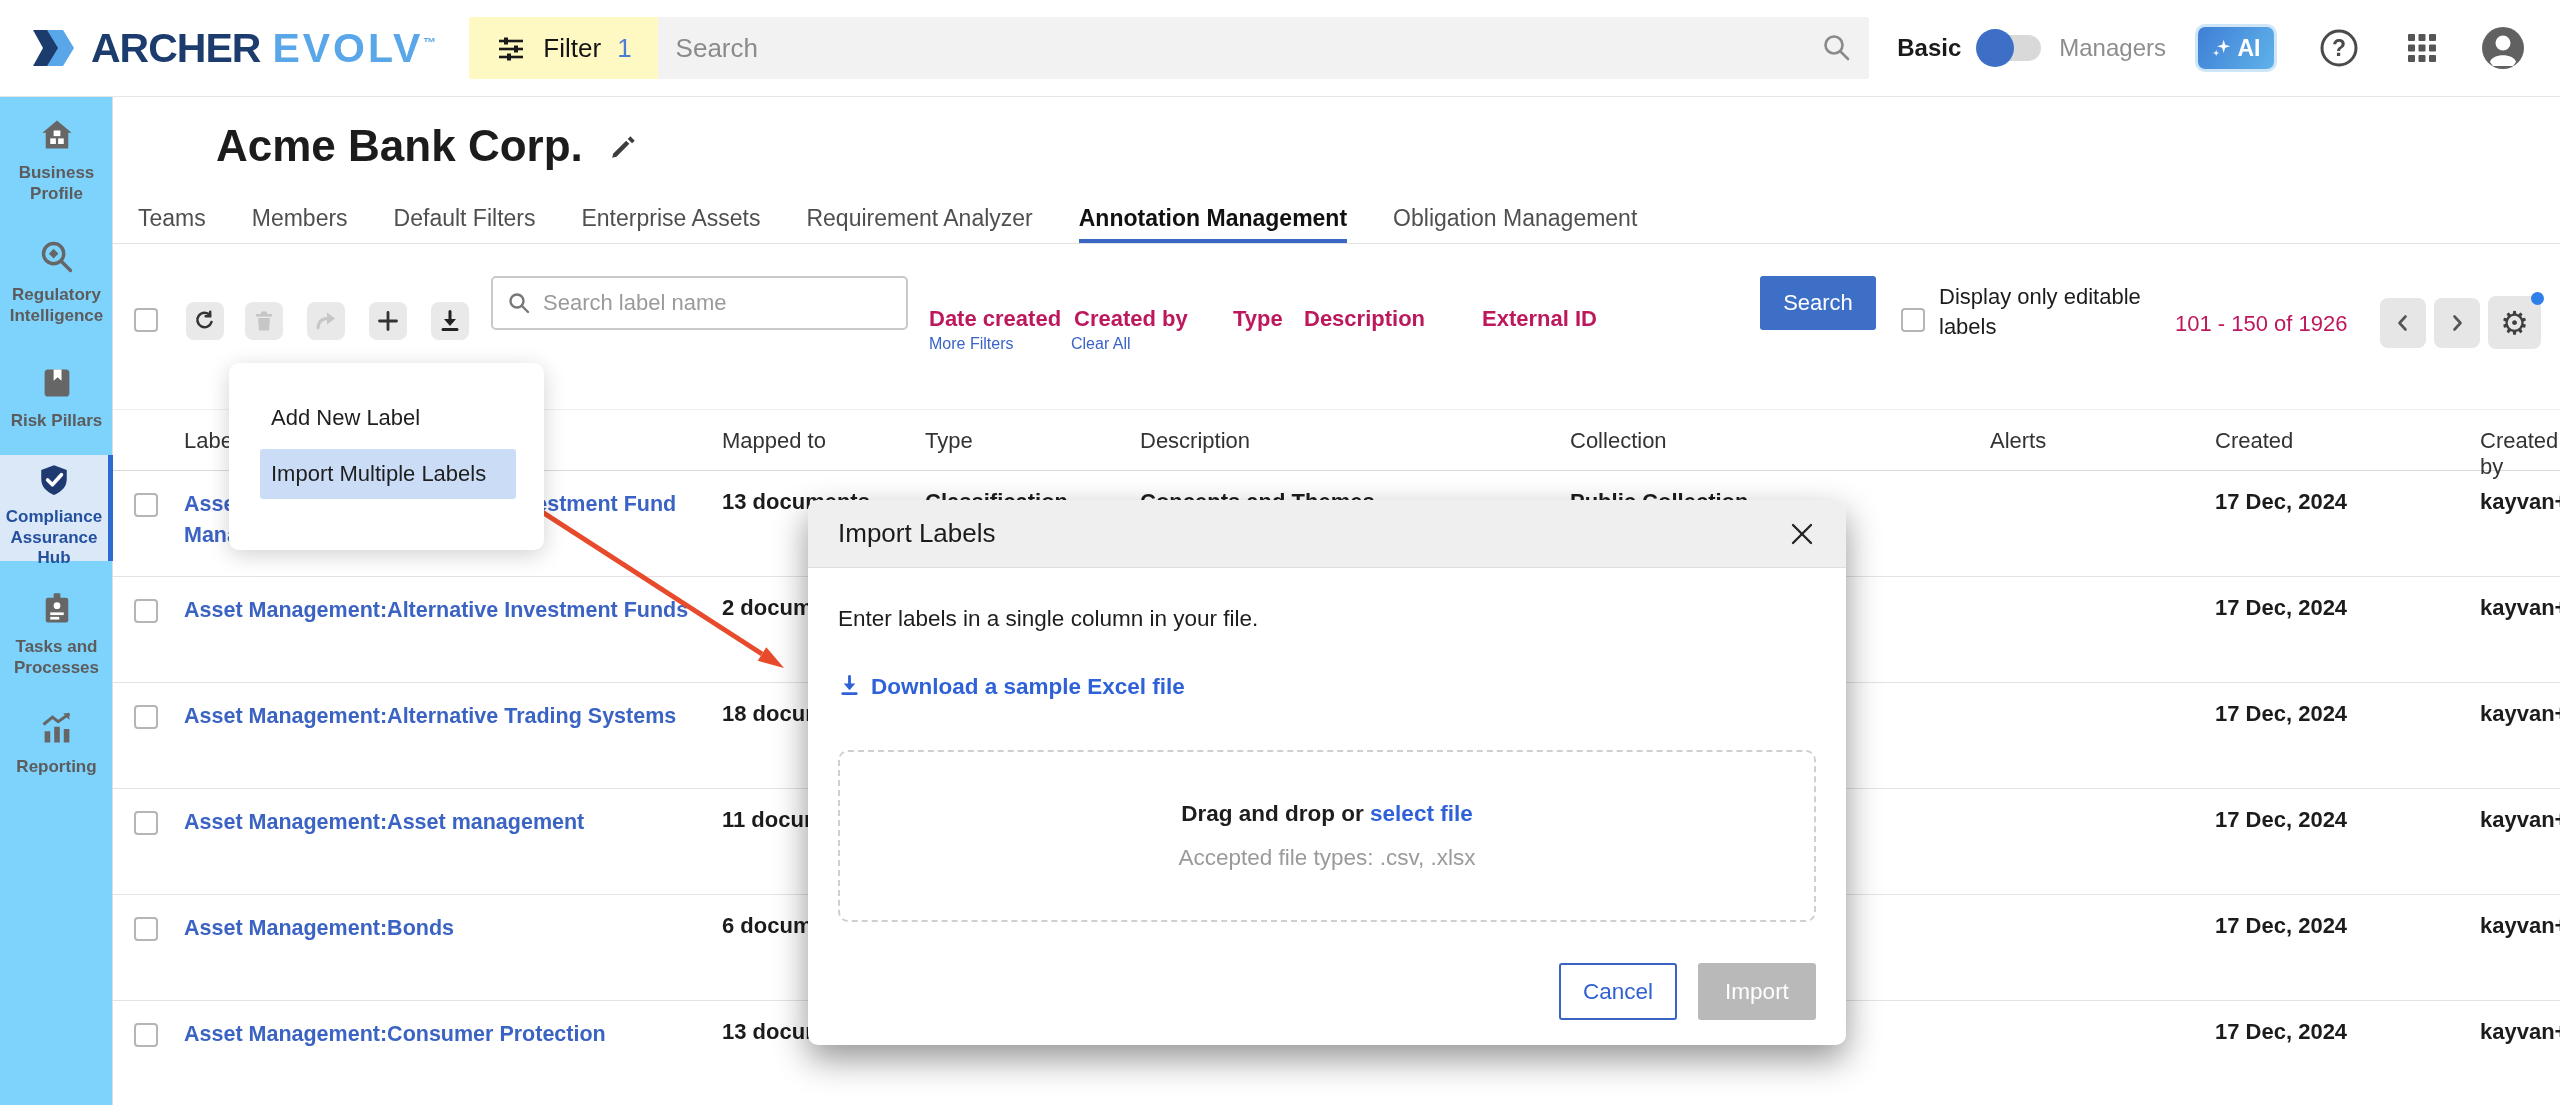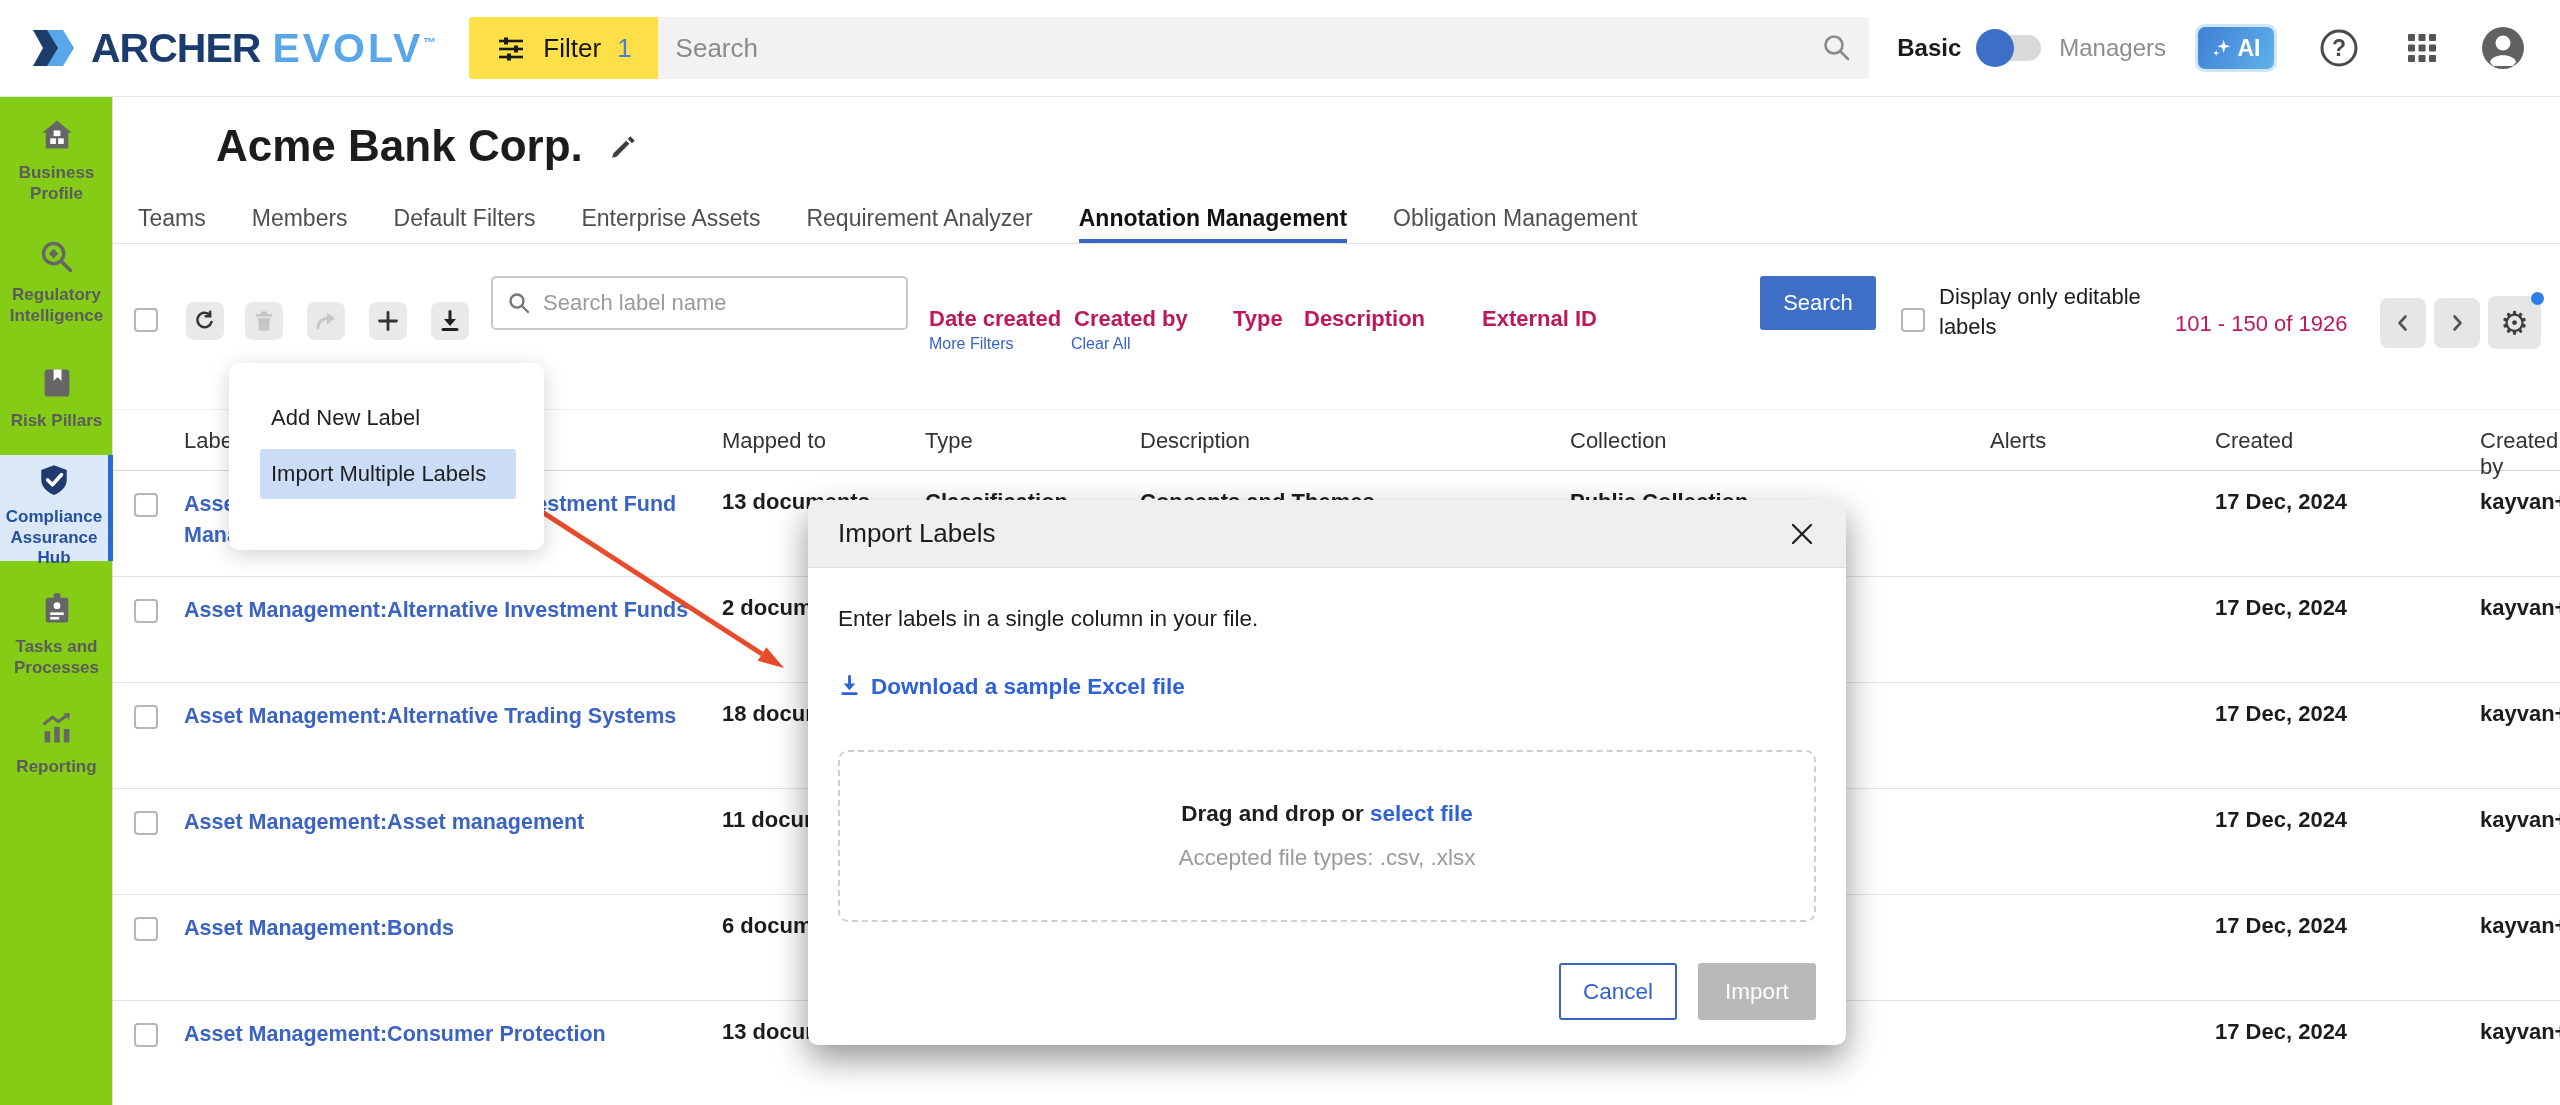--- a/index.html
+++ b/index.html
@@ -6,21 +6,21 @@
   html,body { width:2560px; height:1105px; overflow:hidden; background:#fff;
     font-family:"Liberation Sans", sans-serif; color:#1f1f1f; }
 
   
   .topbar { height:97px; display:flex; align-items:center; background:#fff;
     border-bottom:1px solid #e6e6e6; position:relative; z-index:10; }
   .logo { display:flex; align-items:center; margin-left:33px; gap:12px; }
   .logo-brand { font-size:41px; font-weight:800; color:#1d3c6e; letter-spacing:-1px; }
   .logo-product { font-size:41px; font-weight:600; color:#59a7e8; letter-spacing:3px; }
   .logo-tm { font-size:13px; color:#59a7e8; vertical-align:super; }
-  .filter-btn { margin-left:30px; height:62px; background:#fde047; border-radius:3px 0 0 3px;
+  .filter-btn { margin-left:30px; height:62px; background:#fef9c3; border-radius:3px 0 0 3px;
     display:flex; align-items:center; padding:0 26px; gap:16px; cursor:pointer; }
   .filter-label { font-size:26px; color:#151515; }
   .filter-count { font-size:26px; color:#4a7fd4; }
   .top-search { flex:1; height:62px; background:#f2f2f2; display:flex; align-items:center;
     margin-right:28px; border-radius:0 3px 3px 0; }
   .top-search input { flex:1; border:none; outline:none; background:transparent;
     font-size:26px; color:#333; padding-left:18px; font-family:"Liberation Sans",sans-serif; }
   .top-search input::placeholder { color:#8b8b8b; }
   .top-search .mag { margin-right:16px; }
   .mode-basic { font-size:24px; font-weight:700; color:#1a1a1a; }
@@ -30,21 +30,21 @@
     border-radius:50%; background:#3d6fc7; }
   .mode-advanced { font-size:24px; color:#8d8d8d; }
   .ai-btn { margin-left:32px; width:76px; height:42px; border-radius:7px;
     background:linear-gradient(120deg,#3f7fd6,#5fb2e9); display:flex; align-items:center;
     justify-content:center; gap:6px; color:#fff; font-size:23px; font-weight:700;
     box-shadow:0 0 0 3px #cfe6f8; cursor:pointer; }
   .tb-icon { margin-left:44px; cursor:pointer; display:flex; align-items:center; }
   .avatar { margin-left:40px; margin-right:34px; }
 
   
-  .sidebar { position:absolute; left:0; top:97px; bottom:0; width:113px; background:#84cc16;
+  .sidebar { position:absolute; left:0; top:97px; bottom:0; width:113px; background:#7dd3fc;
     border-right:1px solid #ddd; z-index:5; }
   .side-item { position:absolute; left:0; width:113px; text-align:center; cursor:pointer; }
   .side-item .lbl { font-size:17px; line-height:1.22; color:#5c5c5c; margin-top:6px;
     padding:0 3px; font-weight:600; }
   .side-item.active { background:#dbe8f7; border-right:5px solid #2b6bd0; padding-top:8px; }
   .side-item.active .lbl { color:#24509f; }
 
   
   .content { position:absolute; left:113px; top:97px; right:0; bottom:0; background:#fff; }
   .page-head { padding-top:25px; padding-left:103px; display:flex; align-items:center; gap:26px; }

